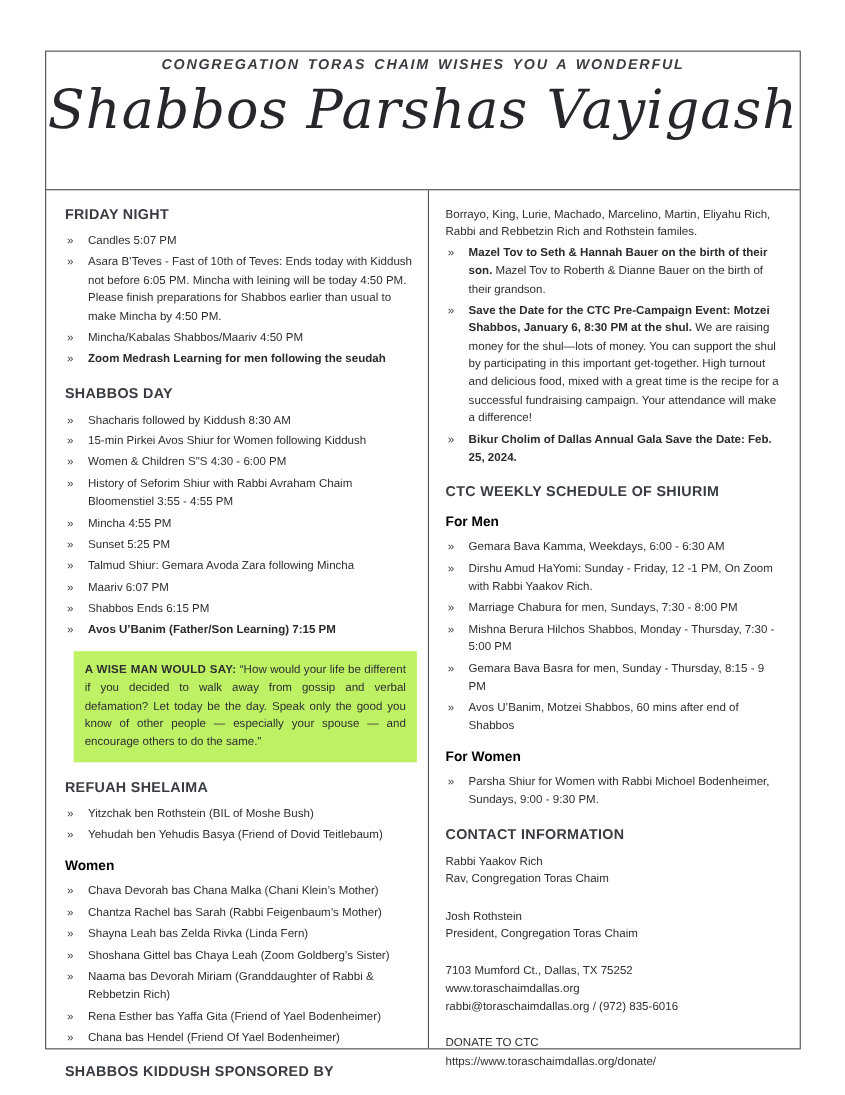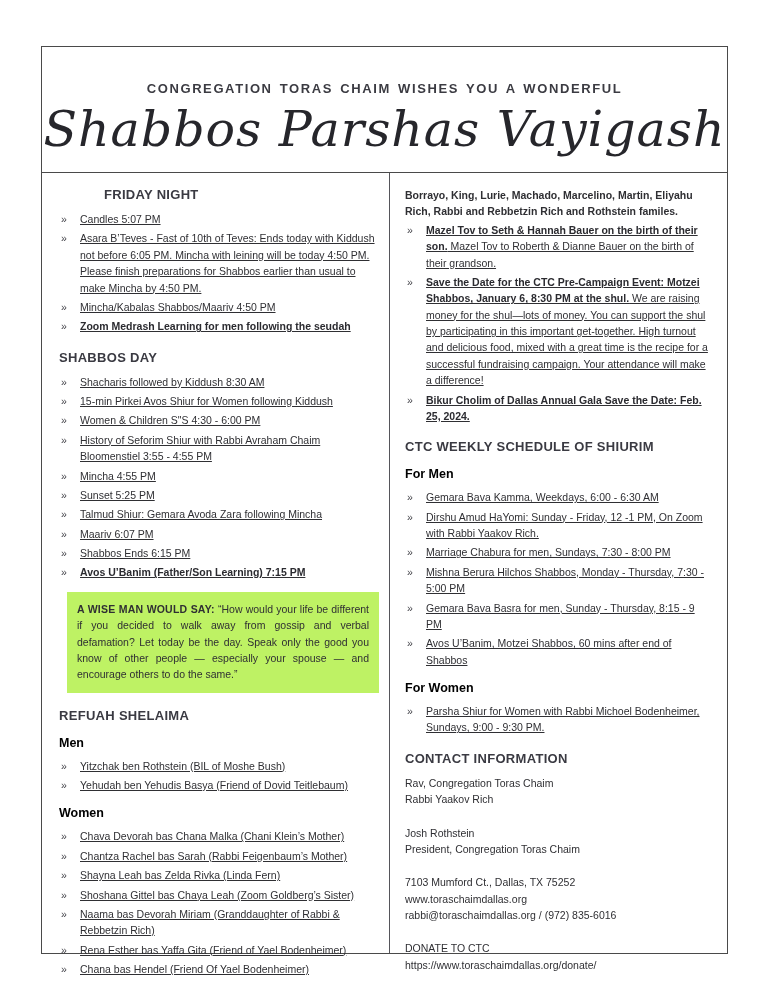--- a/index.html
+++ b/index.html
@@ -15,66 +15,67 @@
     border: 1.5px solid #4a4a4a; background: #fff;
     display: flex; flex-direction: column;
   }
   
   .masthead {
     height: 126px; flex: none;
     border-bottom: 1.5px solid #4a4a4a;
     text-align: center;
   }
   .kicker {
-    margin-top: 34px;
+    margin-top: 4px;
     font-size: 13px; font-weight: 700;
     letter-spacing: 1.6px; word-spacing: 2px;
     color: #3b3b42;
+    font-style: italic;
   }
   .script-title {
     margin-top: 1px;
     font-family: "DejaVu Serif", serif;
     font-style: italic; font-weight: 500;
     font-size: 49px; line-height: 1.35;
     letter-spacing: 1px;
     color: #26262b;
     text-align: center;
   }
   
   .body-cols { flex: 1; display: flex; min-height: 0; }
   .col-left  { width: 347px; flex: none; padding: 14px 10px 0 17px; }
   .col-right { flex: 1; border-left: 1.5px solid #55555a; padding: 14px 14px 0 15px; }
   h2 {
     font-size: 13px; font-weight: 700; letter-spacing: .3px;
     color: #3a3a42; margin: 15px 0 9px;
   }
-  .col-left > h2:first-child, .col-right > h2:first-child { margin-top: 0; margin-left: 45px; }
+  .col-left > h2:first-child, .col-right > h2:first-child { margin-top: 0; }
   h3 {
     font-size: 12.5px; font-weight: 700;
     color: #000000; margin: 13px 0 8px;
   }
   p.body-text, .li-text, .quote-box, .contact-line {
     font-size: 10.5px; line-height: 1.56; color: #2f2f33;
   }
   ul.bullets { list-style: none; margin: 0 0 4px 0; }
   ul.bullets li { display: flex; margin-bottom: 3px; }
   .marker { flex: none; width: 21px; padding-left: 2px; color: #45454b; font-size: 10.5px; line-height: 1.56; }
-  .li-text { flex: 1; text-decoration: underline; }
+  .li-text { flex: 1; }
   .li-text b { color: #2b2b30; }
   
   .quote-box {
     background: #bef264;
     margin: 11px 0 12px 8px;
     padding: 9px 10px 10px;
     text-align: justify;
   }
   .quote-box b { letter-spacing: .2px; }
   
   .contact-block { margin-bottom: 17px; }
-  .continuation { margin-bottom: 2px; font-weight: bold; }
+  .continuation { margin-bottom: 2px; }
 </style>
 </head>
 <body>
 
 <div class="frame">
 
   <header class="masthead">
     <div class="kicker">CONGREGATION TORAS CHAIM WISHES YOU A WONDERFUL</div>
     <div class="script-title">Shabbos Parshas Vayigash</div>
   </header>
@@ -142,21 +143,20 @@
           </li>
           <li>
             <span class="marker">»</span>
             <span class="li-text"><b>Avos U’Banim (Father/Son Learning) 7:15 PM</b></span>
           </li>
         </ul>
 
       <div class="quote-box"><b>A WISE MAN WOULD SAY:</b> <span>“How would your life be different if you decided to walk away from gossip and verbal defamation? Let today be the day. Speak only the good you know of other people — especially your spouse — and encourage others to do the same.”</span></div>
 
       <h2>REFUAH SHELAIMA</h2>
-      <h3>Men</h3>
       <ul class="bullets">
           <li>
             <span class="marker">»</span>
             <span class="li-text">Yitzchak ben Rothstein (BIL of Moshe Bush)</span>
           </li>
           <li>
             <span class="marker">»</span>
             <span class="li-text">Yehudah ben Yehudis Basya (Friend of Dovid Teitlebaum)</span>
           </li>
         </ul>
@@ -245,22 +245,22 @@
       <h3>For Women</h3>
       <ul class="bullets">
           <li>
             <span class="marker">»</span>
             <span class="li-text">Parsha Shiur for Women with Rabbi Michoel Bodenheimer, Sundays, 9:00 - 9:30 PM.</span>
           </li>
         </ul>
 
       <h2>CONTACT INFORMATION</h2>
       <div class="contact-block">
+        <div class="contact-line">Rabbi Yaakov Rich</div>
         <div class="contact-line">Rav, Congregation Toras Chaim</div>
-        <div class="contact-line">Rabbi Yaakov Rich</div>
       </div>
       <div class="contact-block">
         <div class="contact-line">Josh Rothstein</div>
         <div class="contact-line">President, Congregation Toras Chaim</div>
       </div>
       <div class="contact-block">
         <div class="contact-line">7103 Mumford Ct., Dallas, TX 75252</div>
         <div class="contact-line">www.toraschaimdallas.org</div>
         <div class="contact-line">rabbi@toraschaimdallas.org / (972) 835-6016</div>
       </div>

